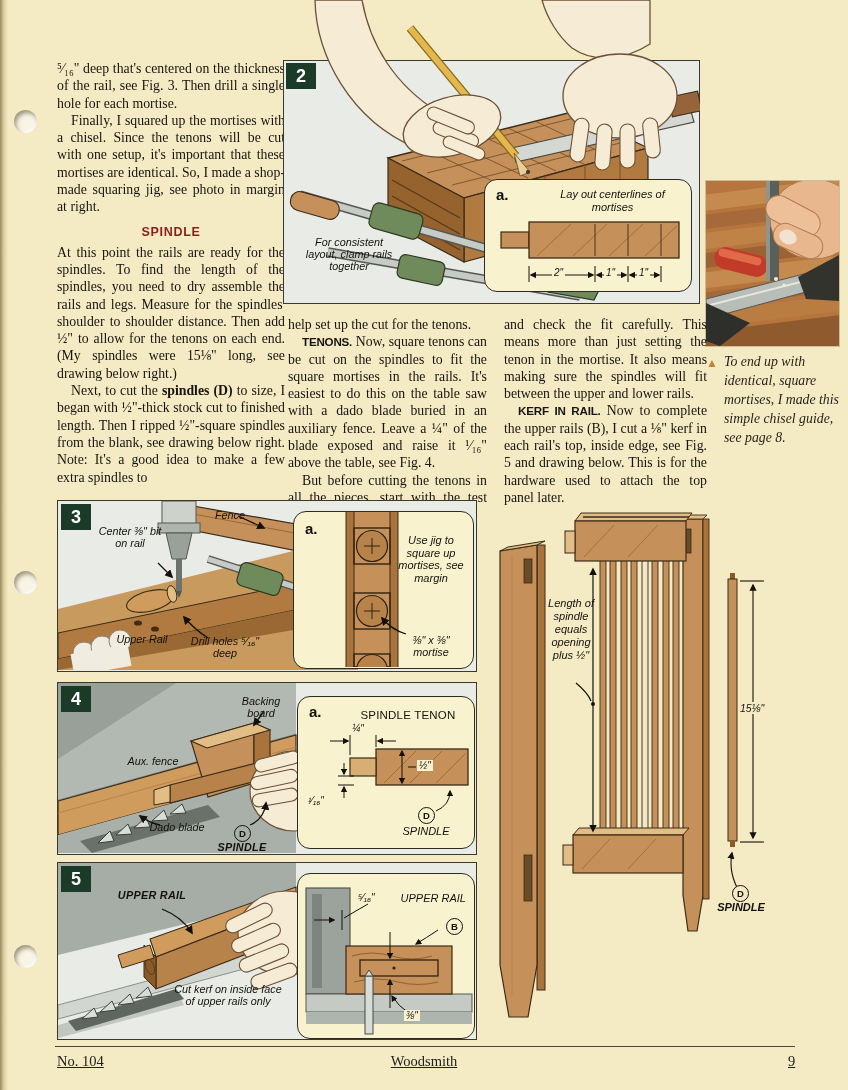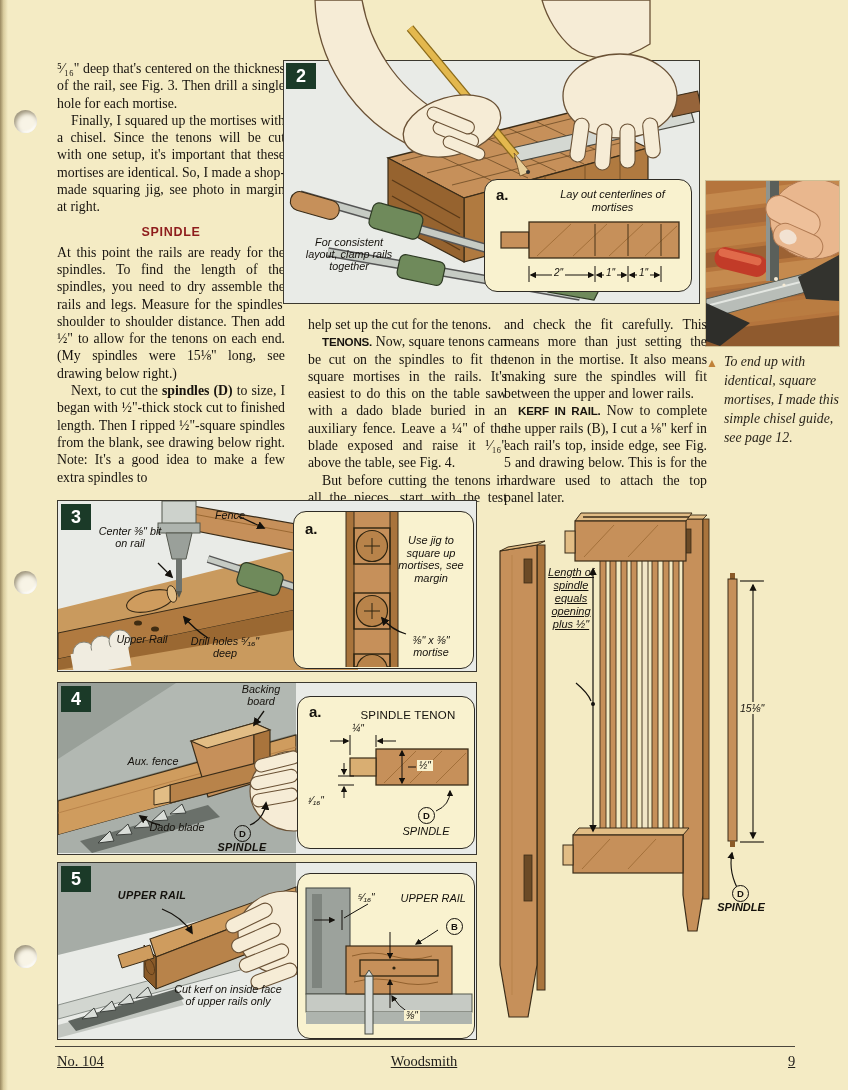--- a/index.html
+++ b/index.html
@@ -198,23 +198,23 @@
 
       <ellipse cx="108" cy="38" rx="44" ry="40" fill="#e9b78e" stroke="#b07a52" stroke-width="1"></ellipse>
       <rect x="58" y="22" width="58" height="26" rx="13" transform="rotate(28 87 35)" fill="#eec09a" stroke="#b07a52" stroke-width="1"></rect>
       <rect x="66" y="48" width="52" height="24" rx="12" transform="rotate(24 92 60)" fill="#e9b78e" stroke="#b07a52" stroke-width="1"></rect>
       <ellipse cx="82" cy="56" rx="9" ry="7" transform="rotate(24 82 56)" fill="#f2e2d2"></ellipse>
       <circle cx="70" cy="98" r="2" fill="#f6ecd6"></circle>
         <circle cx="78" cy="104" r="1.6" fill="#f6ecd6"></circle>
     </svg>
   </div>
   <span class="tri" style="left:706px;top:356px;">▲</span>
-  <div class="mcaption" style="left:724px;top:352px;width:118px;">To end up with identical, square mortises, I made this simple chisel guide, see page 12.</div>
-
-  <div class="col" style="left:288px;top:316px;width:199px;margin-left:20px;">
+  <div class="mcaption" style="left:724px;top:352px;width:118px;">To end up with identical, square mortises, I made this simple chisel guide, see page 8.</div>
+
+  <div class="col" style="left:288px;top:316px;width:199px;">
     <p class="body">help set up the cut for the tenons.</p>
     <p class="body ind"><b class="runin">TENONS.</b><span> Now, square tenons can be cut on the spindles to fit the square mortises in the rails. It's easiest to do this on the table saw with a dado blade buried in an auxiliary fence. Leave a ¼" of the blade exposed and raise it ¹⁄₁₆" above the table, see Fig. 4.</span></p>
     <p class="body ind">But before cutting the tenons in all the pieces, start with the test piece</p>
   </div>
 
   <div class="col" style="left:504px;top:316px;width:203px;">
     <p class="body">and check the fit carefully. This means more than just setting the tenon in the mortise. It also means making sure the spindles will fit between the upper and lower rails.</p>
     <p class="body ind"><b class="runin">KERF IN RAIL.</b><span> Now to complete the upper rails (B), I cut a ⅛" kerf in each rail's top, inside edge, see Fig. 5 and drawing below. This is for the hardware used to attach the top panel later.</span></p>
   </div>
 
@@ -341,21 +341,21 @@
         <rect x="192" y="90" width="48" height="13" rx="6.5" transform="rotate(-12 216 96)"></rect>
         <rect x="194" y="108" width="46" height="13" rx="6.5" transform="rotate(-10 217 114)"></rect>
       </g>
       <g stroke="#14110c" stroke-width="1.3" fill="none">
         <line x1="206" y1="28" x2="196" y2="42" marker-end="url(#f4a)"></line>
         <path d="M102,142 Q92,140 82,133" marker-end="url(#f4a)"></path>
         <path d="M192,142 Q206,136 208,120" marker-end="url(#f4a)"></path>
       </g>
     </svg>
     <div class="fignum inbox">4</div>
-    <div class="flab" style="left:172px;top:0;width:62px;">Backing board</div>
+    <div class="flab" style="left:172px;top:12px;width:62px;">Backing board</div>
     <div class="flab" style="left:64px;top:72px;width:62px;">Aux. fence</div>
     <div class="flab" style="left:88px;top:138px;width:62px;">Dado blade</div>
     <span class="circ" style="left:176px;top:142px;">D</span>
     <div class="flab caps" style="left:152px;top:158px;width:64px;">SPINDLE</div>
     <div class="callout" style="left:239px;top:13px;width:178px;height:153px;">
       <span class="colet" style="left:11px;top:6px;">a.</span>
       <div class="cotitle plain" style="left:50px;top:12px;width:120px;">SPINDLE TENON</div>
       <svg style="position:absolute;left:0;top:0;" width="176" height="150" viewBox="0 0 176 150">
         <defs>
             <marker id="c4a" viewBox="0 0 10 10" refX="8" refY="5" markerWidth="6.5" markerHeight="6.5" orient="auto-start-reverse">
@@ -519,21 +519,21 @@
     <rect x="242" y="78" width="5" height="6" fill="#8a5a28"></rect>
     <rect x="240" y="84" width="9" height="262" fill="#c6905a" stroke="#3a2c18" stroke-width="1"></rect>
     <rect x="242" y="346" width="5" height="6" fill="#8a5a28"></rect>
     <g stroke="#14110c" stroke-width="1.1" fill="none">
       <line x1="252" y1="86" x2="276" y2="86"></line>
         <line x1="252" y1="347" x2="276" y2="347"></line>
       <line x1="265" y1="90" x2="265" y2="343" marker-start="url(#asar)" marker-end="url(#asar)"></line>
       <path d="M252,398 Q240,378 244,358" marker-end="url(#asar)"></path>
     </g>
   </svg>
-  <div class="alab" style="left:542px;top:566px;width:58px;text-decoration:underline;">Length of spindle equals opening plus ½"</div>
+  <div class="alab" style="left:542px;top:597px;width:58px;">Length of spindle equals opening plus ½"</div>
   <span class="dim dimA" style="left:738px;top:702px;font-size:10.5px;">15⅛"</span>
   <span class="circ" style="left:732px;top:885px;background:#f4ebc4;">D</span>
   <div class="alab" style="left:712px;top:901px;width:58px;font-weight:bold;">SPINDLE</div>
 
   <div class="rule"></div>
   <div class="foot" style="left:57px;">No. 104</div>
   <div class="foot" style="left:0;width:848px;text-align:center;">Woodsmith</div>
   <div class="foot" style="left:788px;">9</div>
 </div>
 

